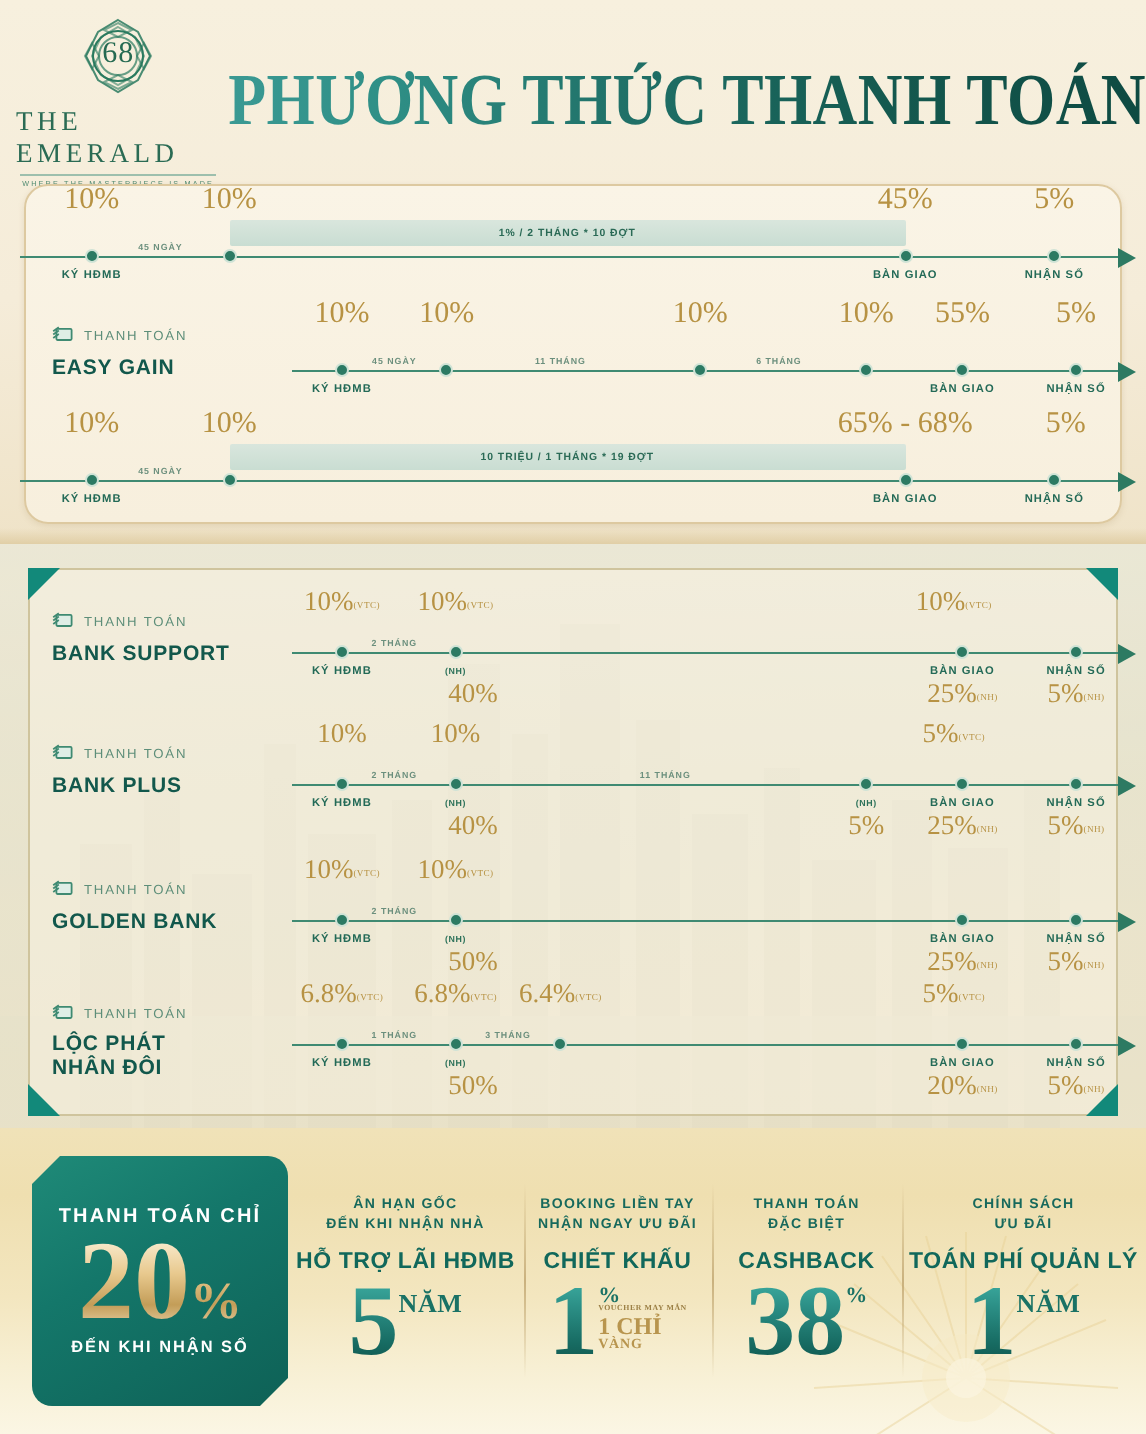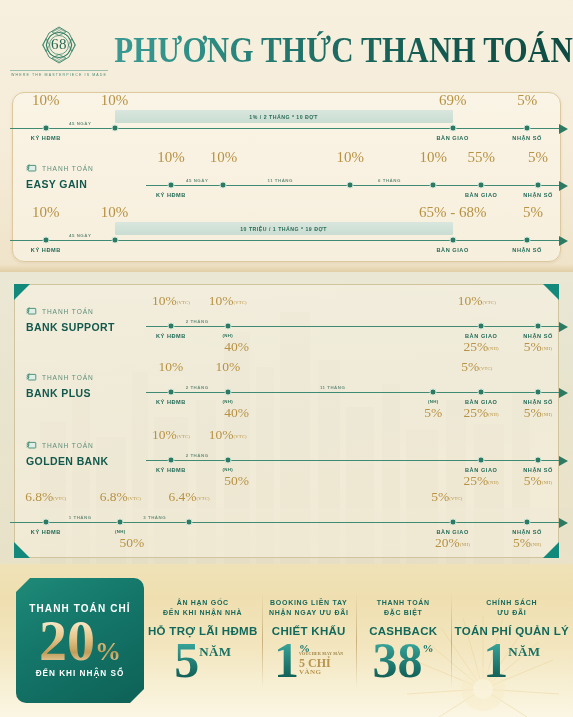--- a/index.html
+++ b/index.html
@@ -184,38 +184,39 @@
             <path d="M23 5 L33 11 L39 23 L33 35 L23 41 L13 35 L7 23 L13 11 Z" opacity=".85"></path>
             <path d="M23 8.5 L31.5 13.5 L36 23 L31.5 32.5 L23 37.5 L14.5 32.5 L10 23 L14.5 13.5 Z" opacity=".55"></path>
             <path d="M23 6.5 L30 10 L23 13.5 L16 10 Z" opacity=".6"></path>
             <path d="M23 39.5 L30 36 L23 32.5 L16 36 Z" opacity=".6"></path>
             <path d="M6.5 23 L10 16.5 L13.5 23 L10 29.5 Z" opacity=".6"></path>
             <path d="M39.5 23 L36 16.5 L32.5 23 L36 29.5 Z" opacity=".6"></path>
           </g>
         </svg>
         <span>68</span>
       </div>
+      <div class="brand">THE EMERALD</div>
       <div class="tagline">WHERE THE MASTERPIECE IS MADE</div>
     </div>
     <div class="title">PHƯƠNG THỨC THANH TOÁN</div>
   </div>
 
   <div class="card1"></div>
   <div id="std-rows">
       <div class="row" style="top:96px; height:52px">
         <div class="track">
           <div class="barlabel" style="left:20%; width:59%; top:14px">1% / 2 THÁNG * 10 ĐỢT</div>
           <div class="axis" style="top:32px"></div>
           <div class="dot" style="left:8%; top:32px"></div>
           <div class="dot" style="left:20%; top:32px"></div>
           <div class="dot" style="left:79%; top:32px"></div>
           <div class="dot" style="left:92%; top:32px"></div>
           <div class="pct" style="left:8%; top:-3px">10%</div>
           <div class="pct" style="left:20%; top:-3px">10%</div>
-          <div class="pct" style="left:79%; top:-3px">69%</div>
+          <div class="pct" style="left:79%; top:-3px">45%</div>
           <div class="pct" style="left:92%; top:-3px">5%</div>
           <div class="gap" style="left:14%; top:25px">45 NGÀY</div>
           <div class="milestone" style="left:8%; top:39px">KÝ HĐMB</div>
           <div class="milestone" style="left:79%; top:39px">BÀN GIAO</div>
           <div class="milestone" style="left:92%; top:39px">NHẬN SỐ</div>
         </div>
       </div>
       <div class="row" style="top:153px; height:52px">
         <div class="rowlabel">
           <div class="rl-top">
@@ -417,20 +418,32 @@
           <div class="milestone" style="left:8%; top:37px">KÝ HĐMB</div>
           <div class="milestone" style="left:79%; top:37px">BÀN GIAO</div>
           <div class="milestone" style="left:92%; top:37px">NHẬN SỐ</div>
           <div class="nhtag" style="left:21%; top:37px">(NH)</div>
           <div class="pct small" style="left:23%; top:44px">50%</div>
           <div class="pct small" style="left:79%; top:44px">25%<sub>(NH)</sub></div>
           <div class="pct small" style="left:92%; top:44px">5%<sub>(NH)</sub></div>
         </div>
       </div>
       <div class="row" style="top:492px; height:60px">
+        <div class="rowlabel">
+          <div class="rl-top">
+            <span><svg width="11" height="9" viewBox="0 0 11 9">
+                <g fill="none" stroke="#3f8a72" stroke-width=".9">
+                  <rect x="2.2" y="1.4" width="7.6" height="5.6" rx=".6" fill="#dfeee6"></rect>
+                  <path d="M.6 2.6 L3.4 .6 M.6 4.3 L3.4 2.3 M.6 6 L3.4 4"></path>
+                </g>
+              </svg></span>
+            <span class="rl-small">THANH TOÁN</span>
+          </div>
+          <div class="rl-name two">LỘC PHÁT<br>NHÂN ĐÔI</div>
+        </div>
         <div class="track">
           <div class="axis" style="top:30px"></div>
           <div class="dot" style="left:8%; top:30px"></div>
           <div class="dot" style="left:21%; top:30px"></div>
           <div class="dot" style="left:33%; top:30px"></div>
           <div class="dot" style="left:79%; top:30px"></div>
           <div class="dot" style="left:92%; top:30px"></div>
           <div class="pct small " style="left:8%; top:-2px">6.8%<sub>(VTC)</sub></div>
           <div class="pct small " style="left:21%; top:-2px">6.8%<sub>(VTC)</sub></div>
           <div class="pct small " style="left:33%; top:-2px">6.4%<sub>(VTC)</sub></div>
@@ -487,21 +500,21 @@
           </div>
         </div>
         <div class="pitem">
           <div class="p-small">BOOKING LIỀN TAY<br>NHẬN NGAY ƯU ĐÃI</div>
           <div class="p-mid">CHIẾT KHẤU</div>
           <div class="p-big">
             <span class="p-num">1</span>
             <span class="stack">
               <span class="p-unit pc">%</span>
               <span class="voucher">VOUCHER MAY MẮN</span>
-              <span class="chi">5 CHỈ</span>
+              <span class="chi">1 CHỈ</span>
               <span class="vang">VÀNG</span>
             </span>
           </div>
         </div>
         <div class="pitem">
           <div class="p-small">THANH TOÁN<br>ĐẶC BIỆT</div>
           <div class="p-mid">CASHBACK</div>
           <div class="p-big">
             <span class="p-num">38</span>
             <span class="p-unit pc">%</span>

